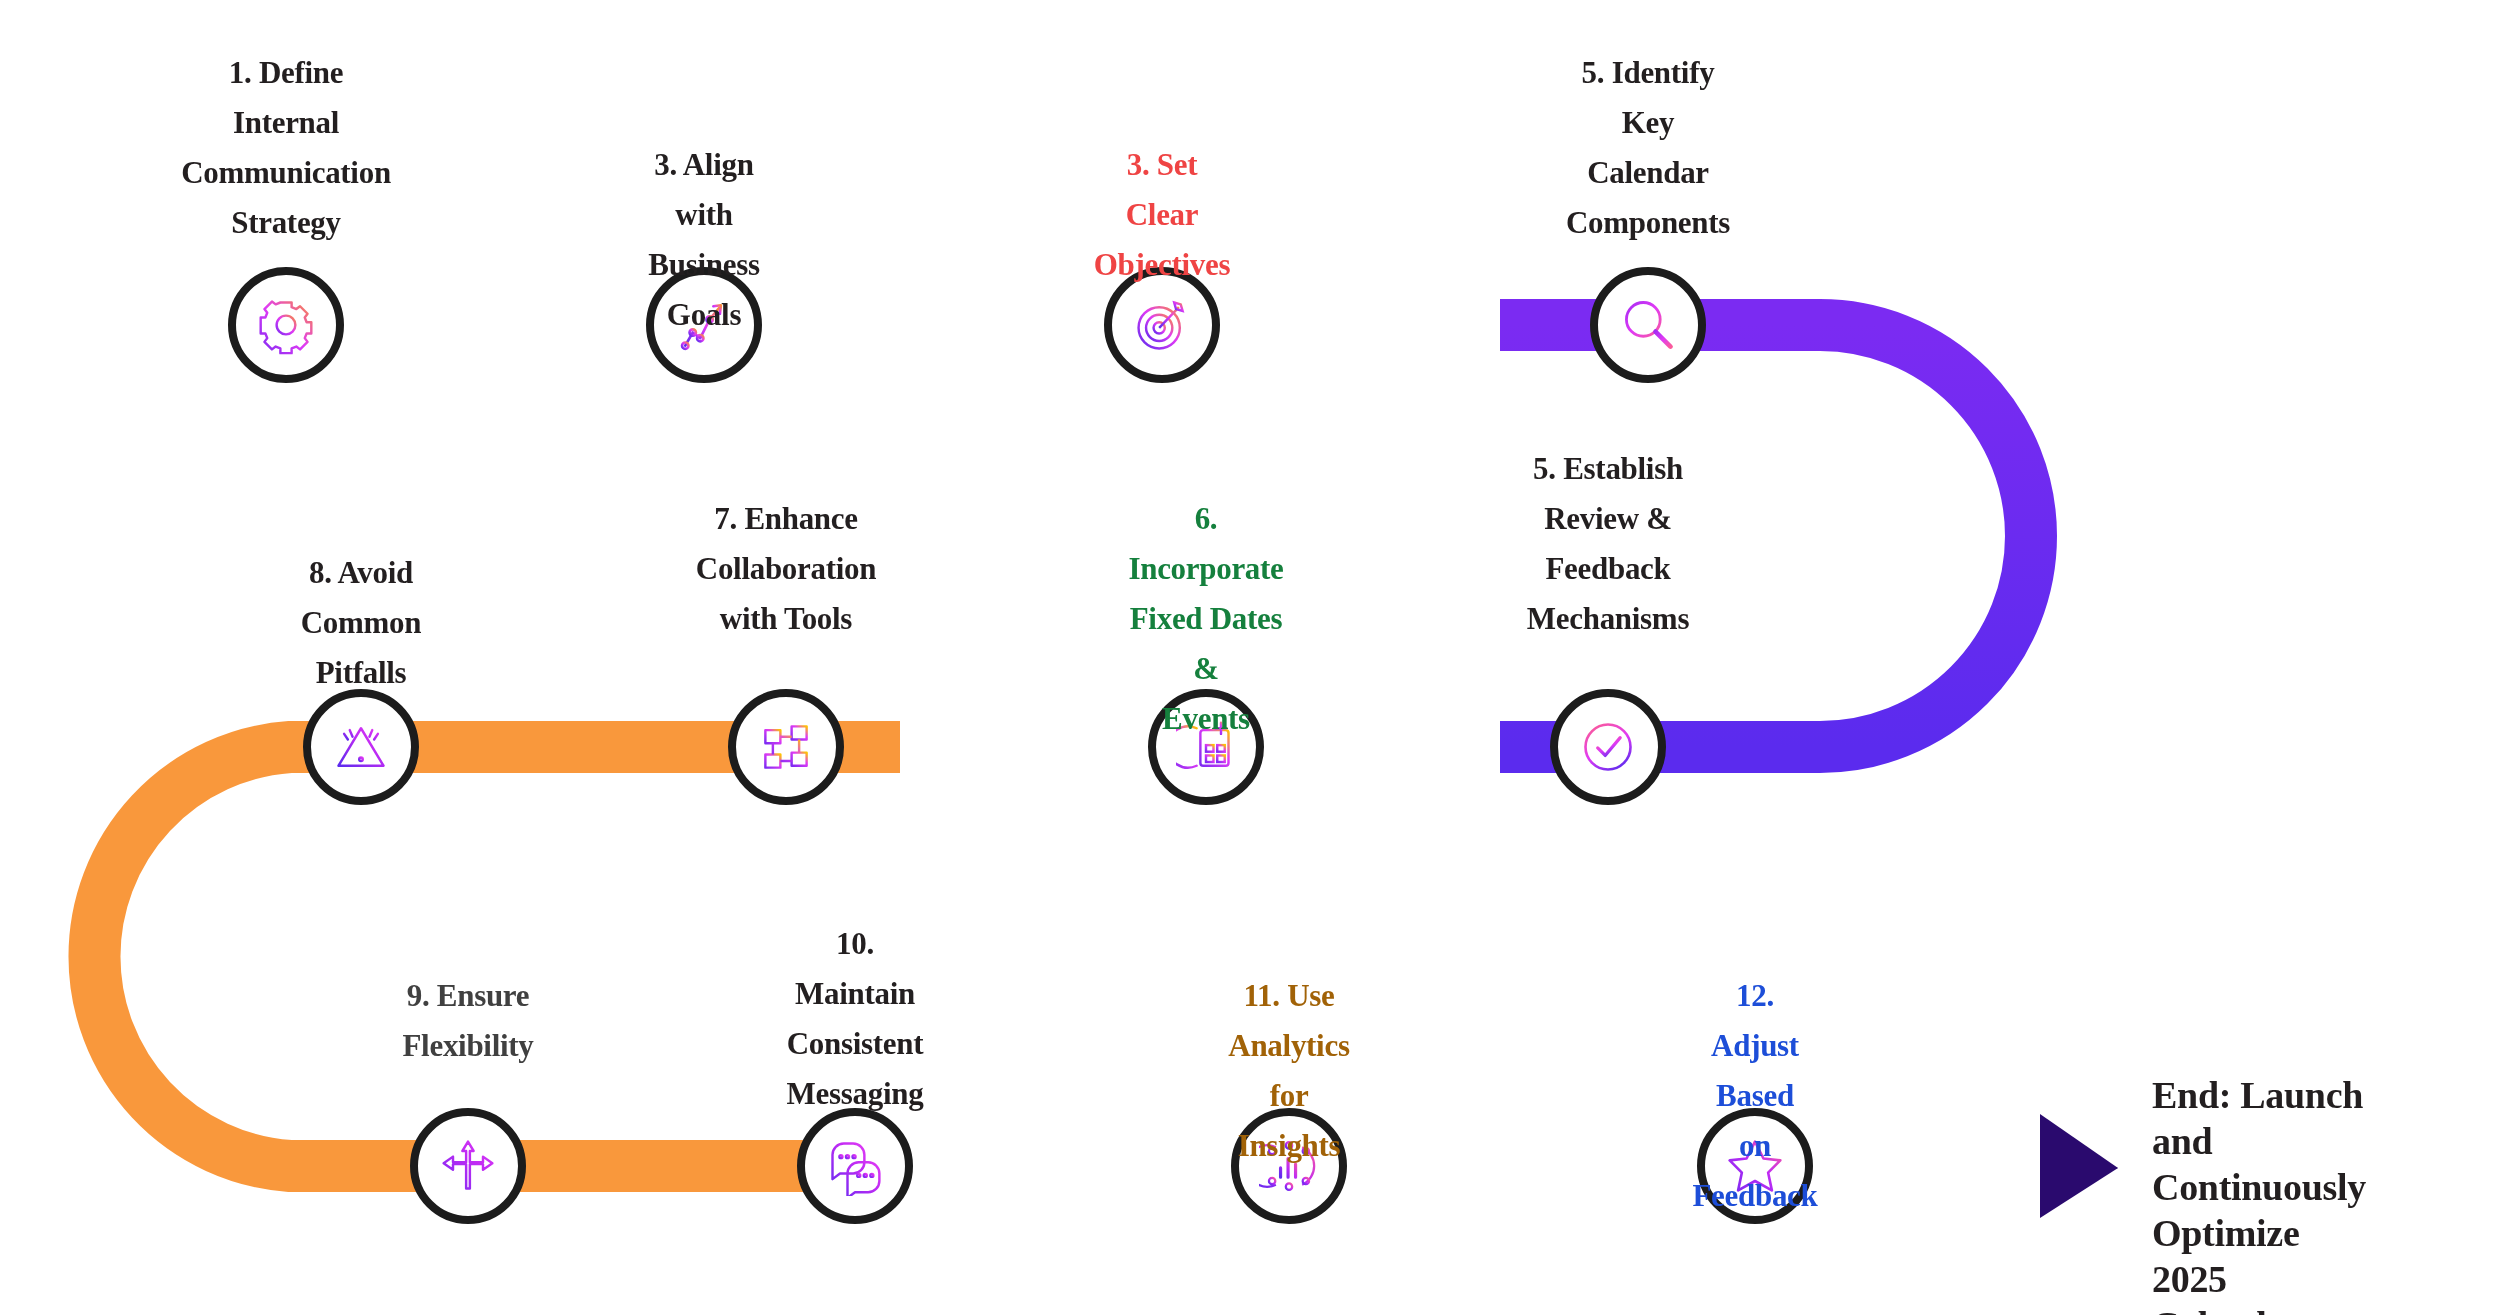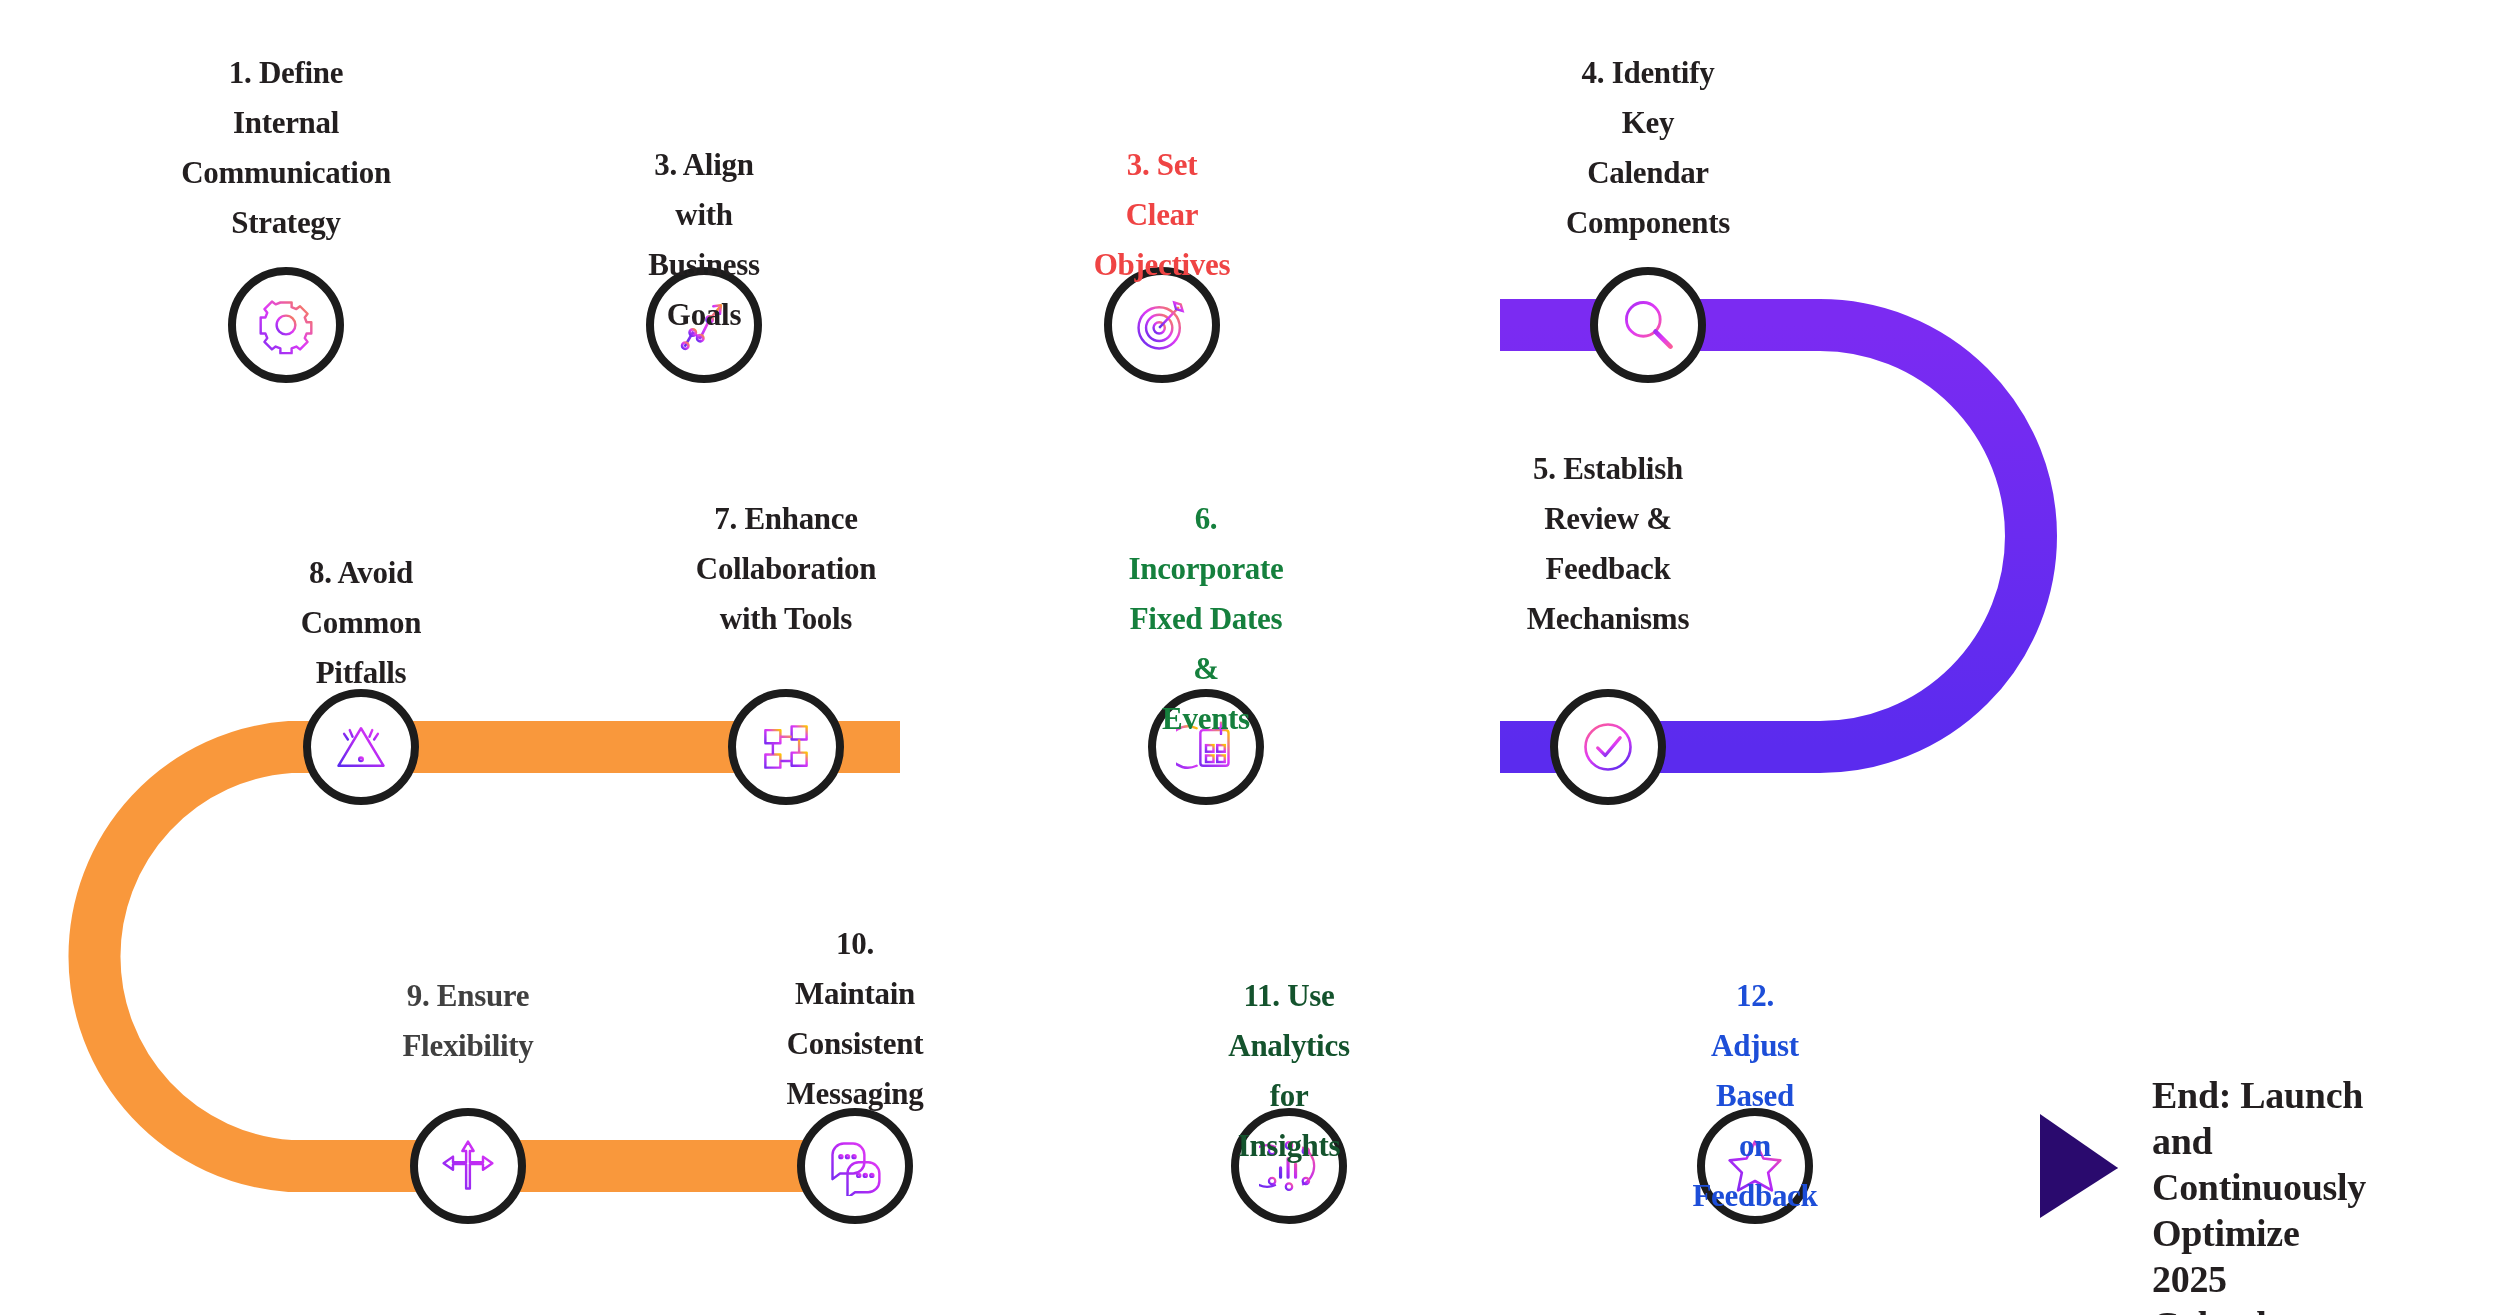--- a/index.html
+++ b/index.html
@@ -197,21 +197,21 @@
                   <stop offset="1" stop-color="#FA5A9B"></stop>
                 </linearGradient>
               </defs>
               <g fill="none" stroke="url(#ic4_3)" stroke-width="3">
                 <circle cx="27" cy="26" r="18"></circle>
                 <path d="M40 39 L56 55" stroke-linecap="round" stroke-width="5"></path>
               </g>
             </svg>
           </span>
         </div>
-        <div class="caption" style="left: 1648px; top: 36px; color: rgb(35, 31, 32);">4. Identify Key
+        <div class="caption" style="left: 1648px; top: 36px; color: rgb(35, 31, 32);">5. Identify Key
 Calendar
 Components</div>
       </div>
       <div class="step">
         <div class="node" style="left: 1550px; top: 677px; border-color: rgb(28, 28, 28);">
           <span>
             <svg viewBox="0 0 64 64">
               <defs>
                 <linearGradient id="ic5_4" x1="0.2" y1="0" x2="0.8" y2="1">
                   <stop offset="0" stop-color="#FA5A9B"></stop>
@@ -372,21 +372,21 @@
                 <circle cx="50" cy="16" r="3.4"></circle>
                 <circle cx="14" cy="48" r="3.4"></circle>
                 <circle cx="50" cy="48" r="3.4"></circle>
                 <circle cx="32" cy="10" r="3.4"></circle>
                 <circle cx="32" cy="54" r="3.4"></circle>
                 <path d="M23 44 V34 M31 44 V24 M39 44 V30" stroke-width="3.4" stroke-linecap="round"></path>
               </g>
             </svg>
           </span>
         </div>
-        <div class="caption" style="left: 1289px; top: 959px; color: #14532d;">11. Use Analytics
+        <div class="caption" style="left: 1289px; top: 959px; color: #a16207;">11. Use Analytics
 for Insights</div>
       </div>
       <div class="step">
         <div class="node" style="left: 1697px; top: 1096px; border-color: rgb(28, 28, 28);">
           <span>
             <svg viewBox="0 0 64 64">
               <defs>
                 <linearGradient id="ic12_11" x1="0" y1="1" x2="1" y2="0">
                   <stop offset="0" stop-color="#7B2BF2"></stop>
                   <stop offset="0.55" stop-color="#C02BF4"></stop>

